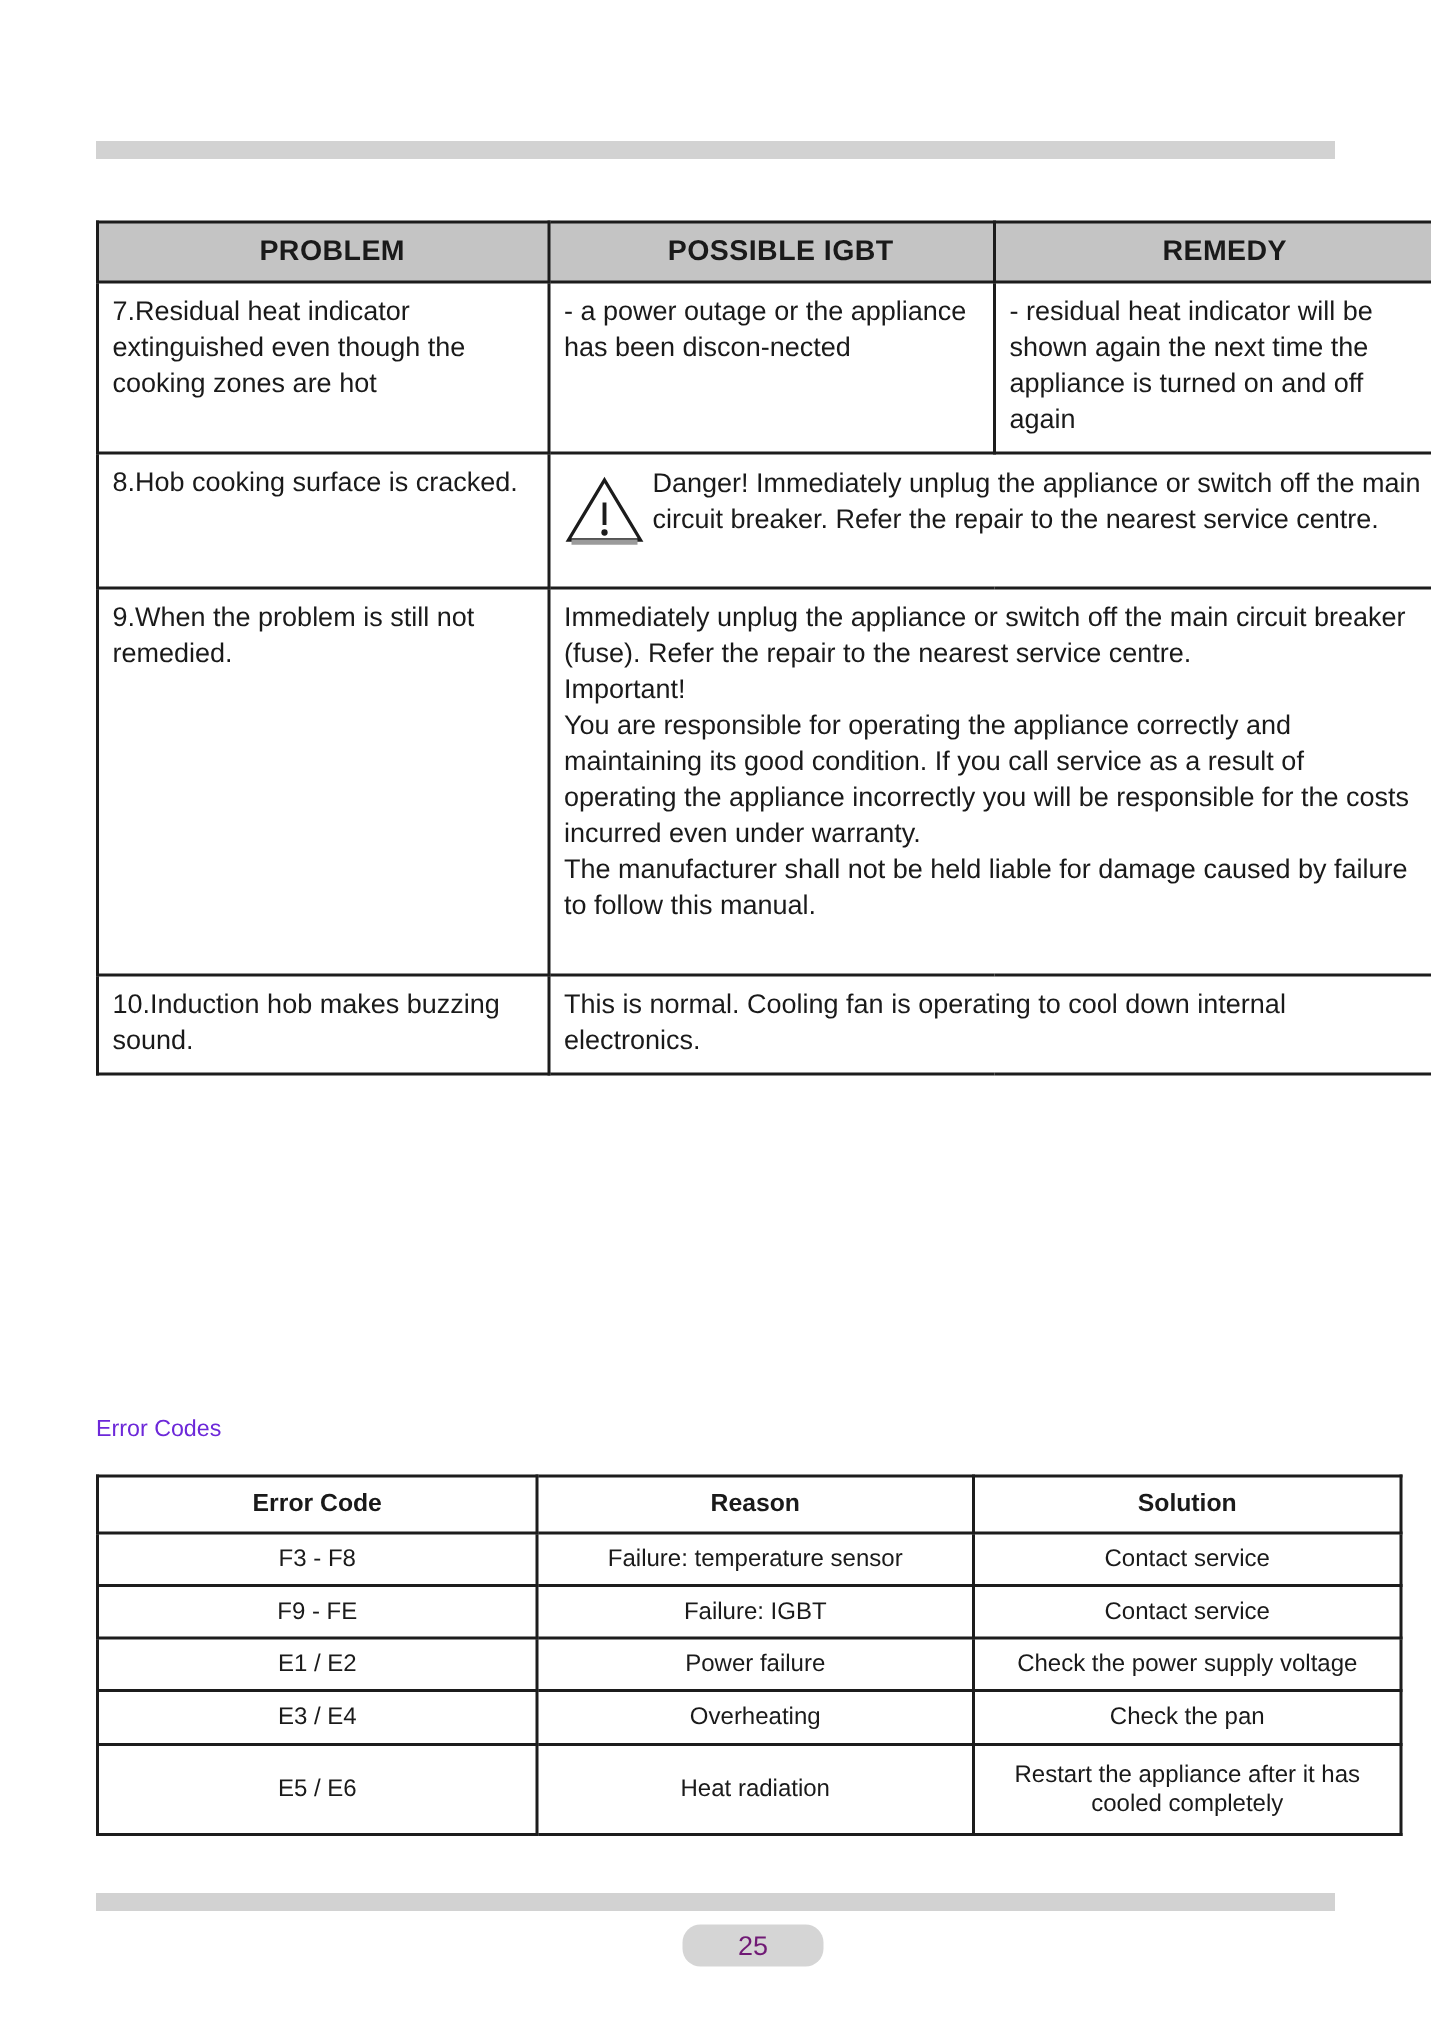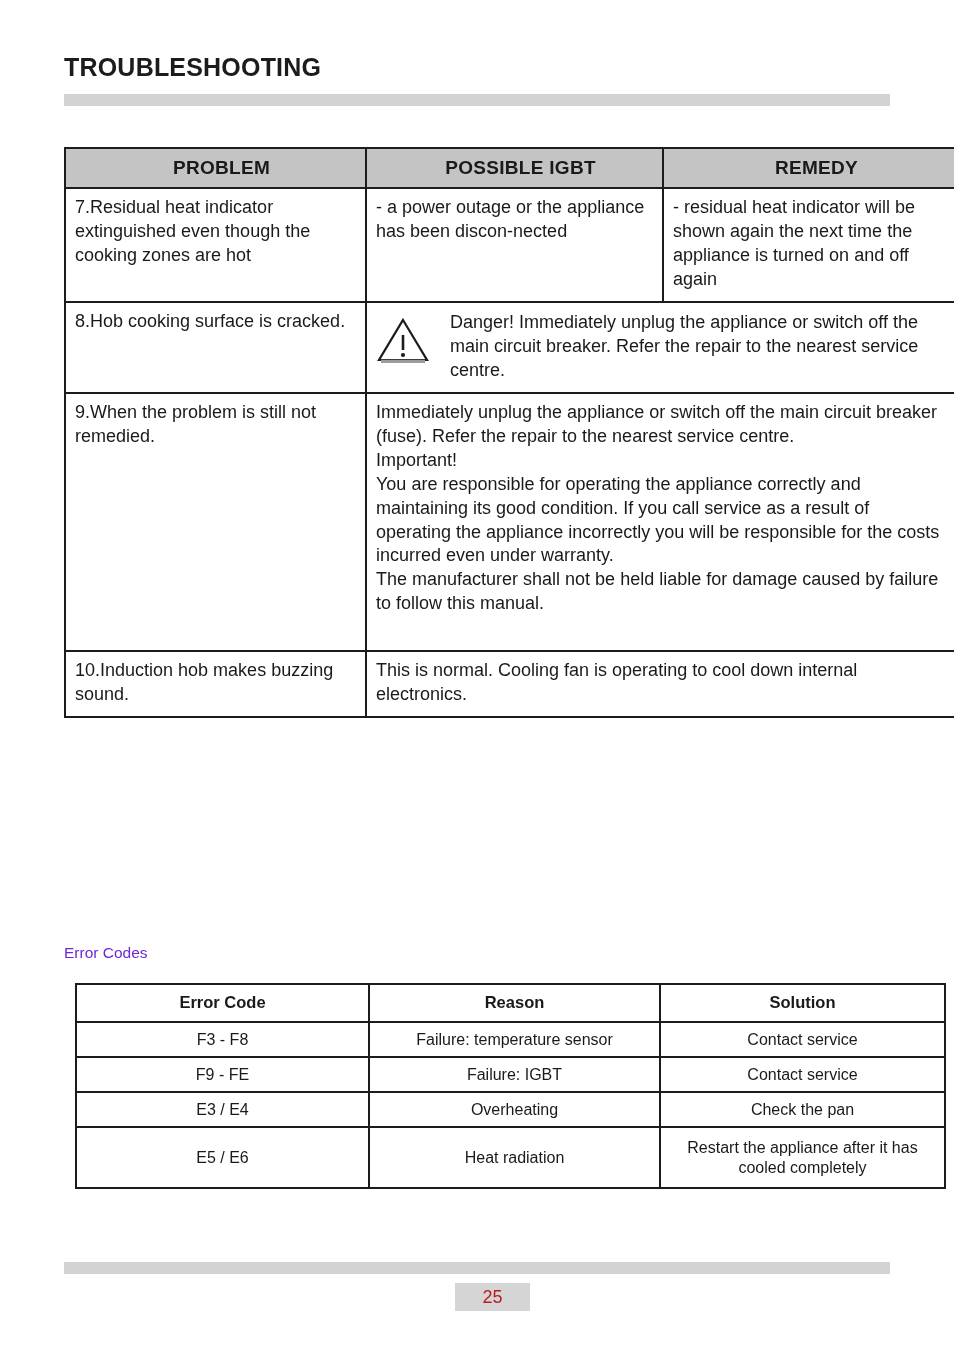--- a/index.html
+++ b/index.html
@@ -47,28 +47,29 @@
     top: 1262px;
     width: 826px;
     height: 12px;
     background: #d2d2d2;
   }
 
   .page-number {
     position: absolute;
     left: 455px;
     top: 1283px;
-    width: 75px;
+    width: 94px;
     height: 28px;
     background: #d5d5d5;
     font-size: 18px;
     display: flex;
     align-items: center;
     justify-content: center;
-    color: #b91c1c;
+    color: #701a75;
+    border-radius: 12px;
   }
 
   
   .ts-table {
     position: absolute;
     left: 64px;
     top: 147px;
     width: 827px;
     border-collapse: collapse;
     table-layout: fixed;
@@ -97,21 +98,21 @@
   .cell-tall  { height: 240px; }
   .cell-row1  { height: 90px; }
   .cell-row8  { height: 72px; border-radius: 29px; }
 
   .danger-cell {
     padding-left: 9px !important;
   }
   .danger-wrap {
     display: flex;
     align-items: flex-start;
-    gap: 20px;
+    gap: 5px;
   }
   .warn-icon {
     flex: 0 0 auto;
     margin-top: 6px;
   }
   .danger-text {
     flex: 1 1 auto;
     padding-top: 1px;
   }
   .justify { text-align: justify; }
@@ -125,21 +126,20 @@
     color: #6d28d9;
   }
 
   .ec-table {
     position: absolute;
     left: 64px;
     top: 983px;
     width: 827px;
     border-collapse: collapse;
     table-layout: fixed;
-    margin-left: 11px;
   }
   .ec-table th, .ec-table td {
     border: 2px solid #1c1c1c;
     text-align: center;
     font-size: 16px;
     line-height: 1.2;
     padding: 7px 6px;
     font-weight: normal;
     background: #ffffff;
   }
@@ -151,21 +151,20 @@
   .ec-col-code { width: 279px; }
   .ec-col-reason { width: 277px; }
   .ec-col-solution { width: 271px; }
   .ec-last td { padding-top: 10px; padding-bottom: 10px; }
 </style>
 </head>
 <body>
 
 <div class="page">
 
-  <div class="page-title">TROUBLESHOOTING</div>
   <div class="rule-top"></div>
 
   <table class="ts-table">
     <thead>
       <tr>
         <th class="col-problem">PROBLEM</th>
         <th class="col-cause">POSSIBLE IGBT</th>
         <th class="col-remedy">REMEDY</th>
       </tr>
     </thead>
@@ -224,20 +223,25 @@
         <td>F3 - F8</td>
         <td>Failure: temperature sensor</td>
         <td>Contact service</td>
       </tr>
       <tr>
         <td>F9 - FE</td>
         <td>Failure: IGBT</td>
         <td>Contact service</td>
       </tr>
       <tr>
+        <td>E1 / E2</td>
+        <td>Power failure</td>
+        <td>Check the power supply voltage</td>
+      </tr>
+      <tr>
         <td>E3 / E4</td>
         <td>Overheating</td>
         <td>Check the pan</td>
       </tr>
       <tr class="ec-last">
         <td>E5 / E6</td>
         <td>Heat radiation</td>
         <td>Restart the appliance after it has cooled completely</td>
       </tr>
     </tbody>

